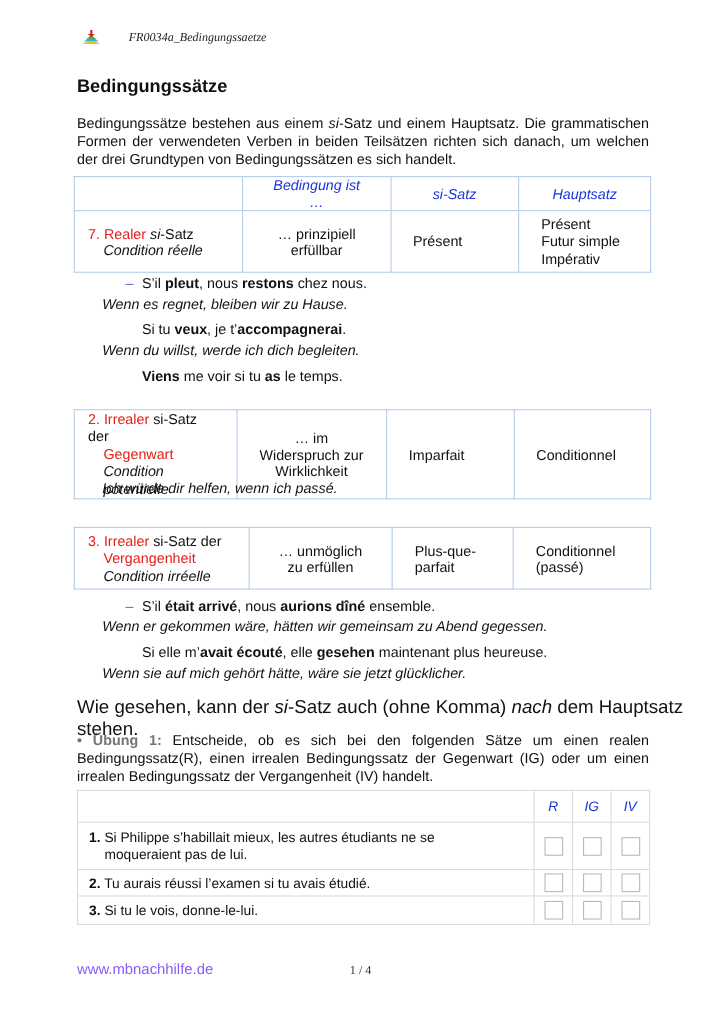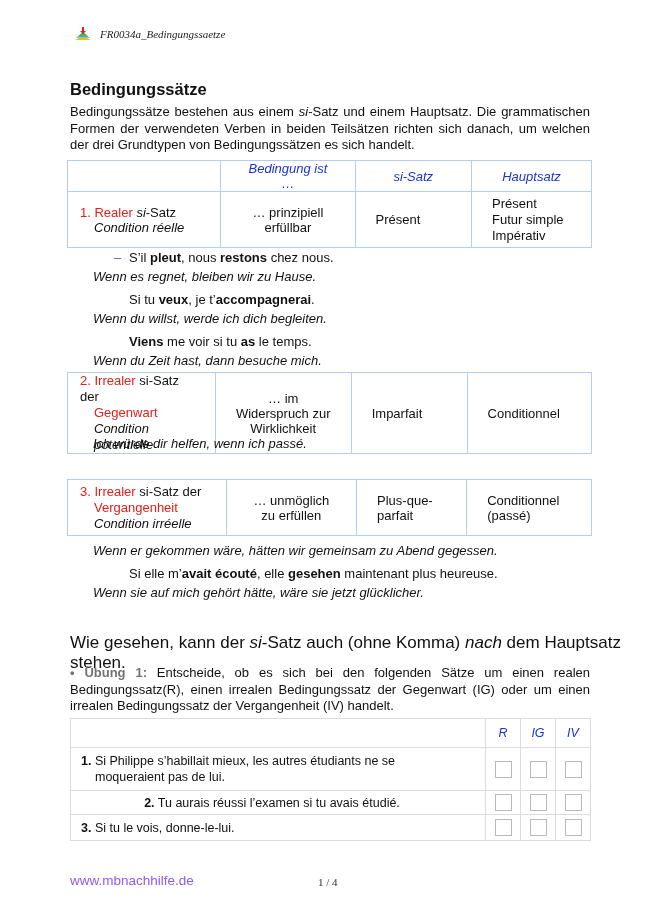--- a/index.html
+++ b/index.html
@@ -1,22 +1,22 @@
 <!DOCTYPE html>
 <html><head>
 <meta charset="utf-8">
 <style>
   html, body { margin: 0; padding: 0; background: #ffffff; }
   body { width: 645px; height: 922px; position: relative; overflow: hidden;
          font-family: "Liberation Sans", "DejaVu Sans", sans-serif; color: #111; }
-  .header { position: absolute; left: 74px; top: 27px; display: flex; align-items: center; gap: 8px; text-align: right; }
+  .header { position: absolute; left: 74px; top: 27px; display: flex; align-items: center; gap: 25px; text-align: right; }
   .header .logo { width: 18px; height: 14px; display: inline-block; }
   .header .doc-title { font-family: "Liberation Serif", serif; font-style: italic; font-size: 11px; color: #222; }
 
-  .title { position: absolute; left: 70px; top: 80px; font-size: 16.5px; font-weight: bold; margin: 0; }
+  .title { position: absolute; left: 70px; top: 70px; font-size: 16.5px; font-weight: bold; margin: 0; }
   .intro { position: absolute; left: 70px; top: 104px; width: 520px; font-size: 13px; line-height: 16.5px; text-align: justify; margin: 0; }
   .intro i { font-style: italic; }
 
   table.cond { position: absolute; left: 67px; border-collapse: collapse; width: 525px; font-size: 13px; }
   table.cond td, table.cond th { border: 1.5px solid #b6cdea; padding: 0 20px; vertical-align: middle; }
   table.cond th { font-weight: normal; font-style: italic; color: #1a33d6; height: 23px; text-align: center; }
   .c1 { width: 150px; }
   .c2 { width: 116px; text-align: center; }
   .c3 { width: 98px; }
   .c4 { width: 94px; }
@@ -69,21 +69,21 @@
 <table class="cond" style="top:160px;">
   <tbody>
       <tr>
     <th class="c1"></th>
     <th class="c2">Bedingung ist …</th>
     <th class="c3">si-Satz</th>
     <th class="c4">Hauptsatz</th>
   </tr>
   <tr style="height:56px;">
     <td class="c1" style="padding-left:12px;">
-      <span class="red">1. Realer </span><i>si</i><span>-Satz</span><br>
+      <span class="red">7. Realer </span><i>si</i><span>-Satz</span><br>
       <span class="it indent">Condition réelle</span>
     </td>
     <td class="c2">… prinzipiell erfüllbar</td>
     <td class="c3">Présent</td>
     <td class="c4" style="line-height:16px;">
       <span>Présent</span><br>
       <span>Futur simple</span><br>
       <span>Impérativ</span>
     </td>
   </tr>
@@ -91,21 +91,20 @@
   </table>
 
 <div class="ex" style="top:248px;">
   <div class="line first"><span class="dash">–</span><span>S’il </span><span class="b">pleut</span><span>, nous </span><span class="b">restons</span><span> chez nous.</span></div>
   <div class="de">Wenn es regnet, bleiben wir zu Hause.</div>
   <div class="gap"></div>
   <div class="line"><span>Si tu </span><span class="b">veux</span><span>, je t’</span><span class="b">accompagnerai</span><span>.</span></div>
   <div class="de">Wenn du willst, werde ich dich begleiten.</div>
   <div class="gap"></div>
   <div class="line"><span></span><span class="b">Viens</span><span> me voir si tu </span><span class="b">as</span><span> le temps.</span></div>
-  <div class="de">Wenn du Zeit hast, dann besuche mich.</div>
 </div>
 
 <table class="cond" style="top:372px;">
   <tbody>
       <tr style="height:56px;">
     <td class="c1" style="padding-left:12px; line-height:16px;">
       <span class="red">2. Irrealer</span><span> si-Satz der</span><br>
       <span class="red indent">Gegenwart</span><br>
       <span class="it indent">Condition potentielle</span>
     </td>
@@ -129,20 +128,21 @@
       <span class="it indent">Condition irréelle</span>
     </td>
     <td class="c2">… unmöglich zu erfüllen</td>
     <td class="c3">Plus-que-parfait</td>
     <td class="c4">Conditionnel (passé)</td>
   </tr>
 </tbody>
   </table>
 
 <div class="ex" style="top:541px;">
+  <div class="line first"><span class="dash">–</span><span>S’il </span><span class="b">était arrivé</span><span>, nous </span><span class="b">aurions dîné</span><span> ensemble.</span></div>
   <div class="de">Wenn er gekommen wäre, hätten wir gemeinsam zu Abend gegessen.</div>
   <div class="gap"></div>
   <div class="line"><span>Si elle m’</span><span class="b">avait écouté</span><span>, elle </span><span class="b">gesehen</span><span> maintenant plus heureuse.</span></div>
   <div class="de">Wenn sie auf mich gehört hätte, wäre sie jetzt glücklicher.</div>
 </div>
 
 <p class="note"><span>Wie gesehen, kann der </span><i>si</i><span>-Satz auch (ohne Komma) </span><i>nach</i><span> dem Hauptsatz stehen.</span></p>
 
 <p class="uebung"><span class="label">• Übung 1:</span><span> Entscheide, ob es sich bei den folgenden Sätze um einen realen Bedingungssatz(R), einen irrealen Bedingungssatz der Gegenwart (IG) oder um einen irrealen Bedingungssatz der Vergangenheit (IV) handelt.</span></p>
 
@@ -156,21 +156,21 @@
   </tr>
   <tr style="height:43px;">
     <td class="q">
       <span class="qnum">1.</span><span> Si Philippe s’habillait mieux, les autres étudiants ne se</span><br>
       <span class="qcont">moqueraient pas de lui.</span>
     </td>
     <td class="cb"><span class="checkbox"></span></td>
     <td class="cb"><span class="checkbox"></span></td>
     <td class="cb"><span class="checkbox"></span></td>
   </tr>
-  <tr style="height:24px;text-align:center;">
+  <tr style="height:24px;">
     <td class="q">
       <span class="qnum">2.</span><span> Tu aurais réussi l’examen si tu avais étudié.</span>
     </td>
     <td class="cb"><span class="checkbox"></span></td>
     <td class="cb"><span class="checkbox"></span></td>
     <td class="cb"><span class="checkbox"></span></td>
   </tr>
   <tr style="height:26px;">
     <td class="q">
       <span class="qnum">3.</span><span> Si tu le vois, donne-le-lui.</span>

